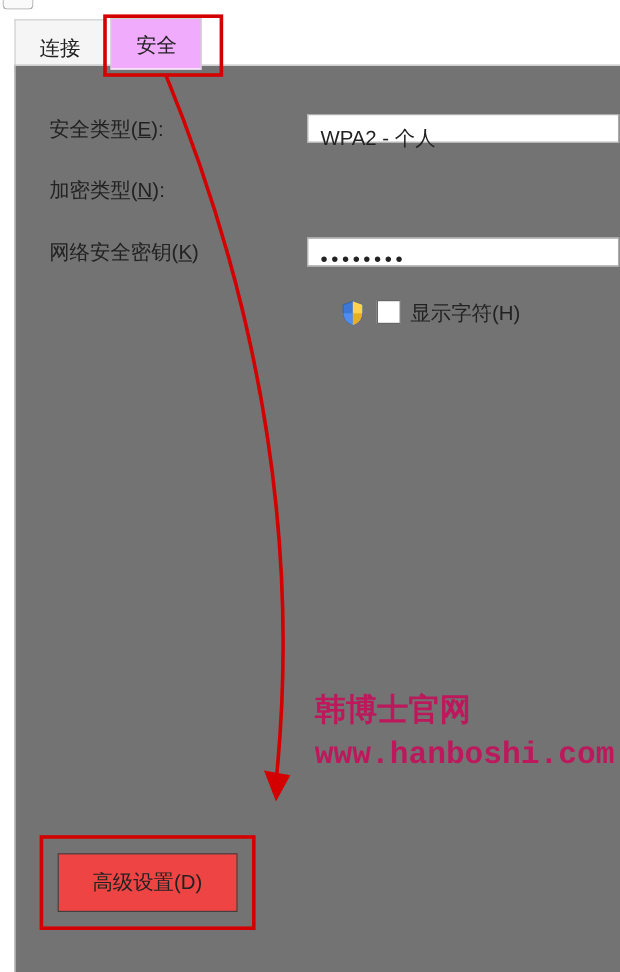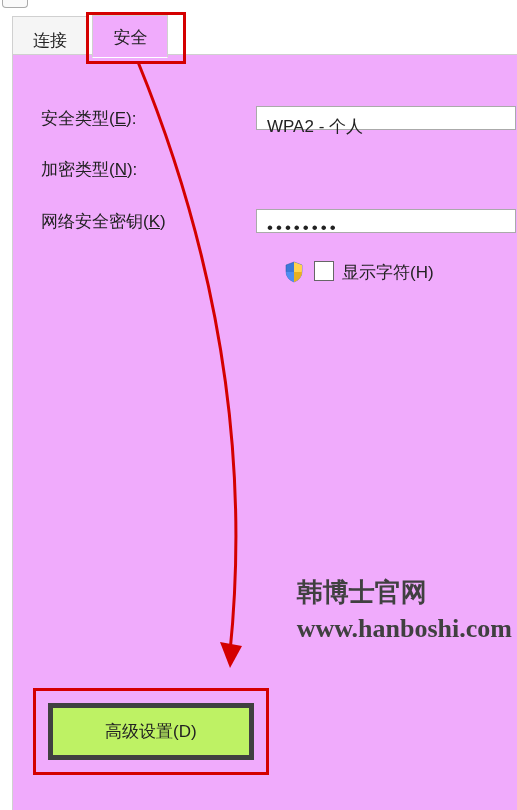--- a/index.html
+++ b/index.html
@@ -69,22 +69,22 @@
     }
     .tab-panel {
       position: absolute;
       top: 54px;
       left: 12px;
       right: 0;
       bottom: 0;
       border: 1px solid #d0d0d0;
       border-right: none;
       border-bottom: none;
-      background: #f0abfc;
-      padding: 51px 0 0 28px;
+      background: #737373;
+      padding: 40px 0 0 28px;
     }
     .form-row {
       display: flex;
       align-items: center;
       margin-bottom: 28px;
     }
     .form-label {
       width: 215px;
       font-size: 17px;
       color: #222;
@@ -129,37 +129,37 @@
       font-size: 17px;
       color: #222;
     }
     .watermark {
       position: absolute;
       right: 5px;
       top: 575px;
       text-align: left;
       font-size: 26px;
       font-weight: bold;
-      color: #404040;
+      color: #be185d;
       line-height: 1.4;
       z-index: 5;
-      font-family: Liberation Serif, serif;
+      font-family: Liberation Mono, monospace;
     }
     .advanced-btn-wrap {
       position: absolute;
       left: 33px;
       bottom: 35px;
       border: 3px solid #d40000;
       padding: 12px;
       z-index: 6;
     }
     .advanced-btn {
-      border: 5px solid #404040;
-      background: #bef264;
-      padding: 12px 52px;
+      border: 1px solid #404040;
+      background: #ef4444;
+      padding: 12px 28px;
       font-size: 17px;
       color: #222;
       cursor: pointer;
       font-family: inherit;
     }
     
     .arrow-svg {
       position: absolute;
       top: 60px;
       left: 120px;

